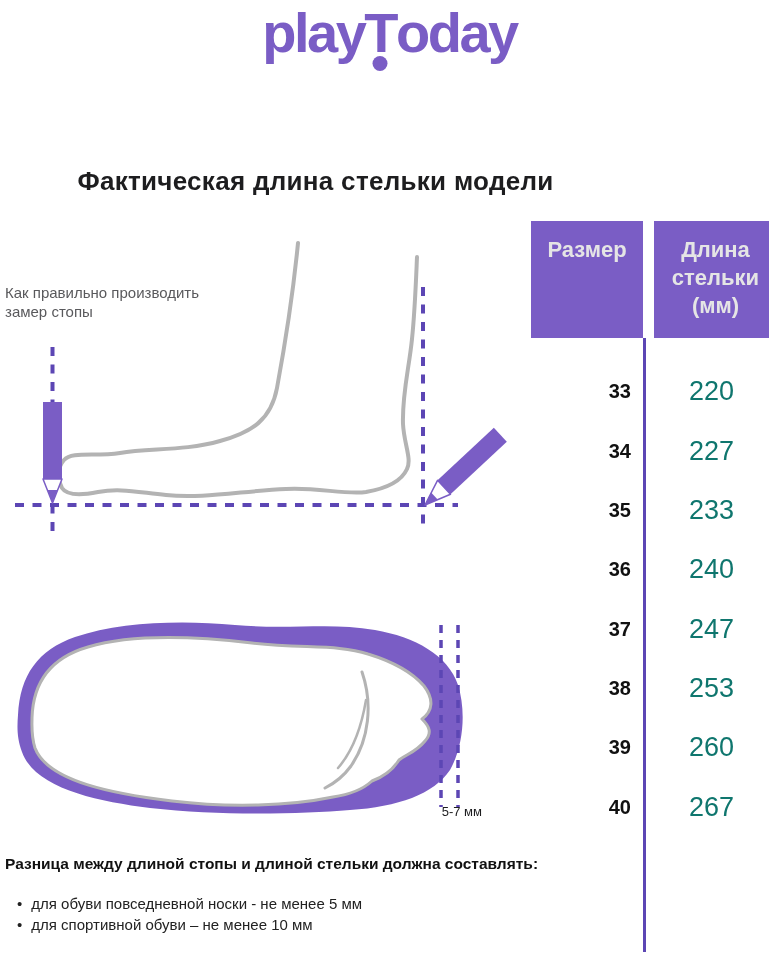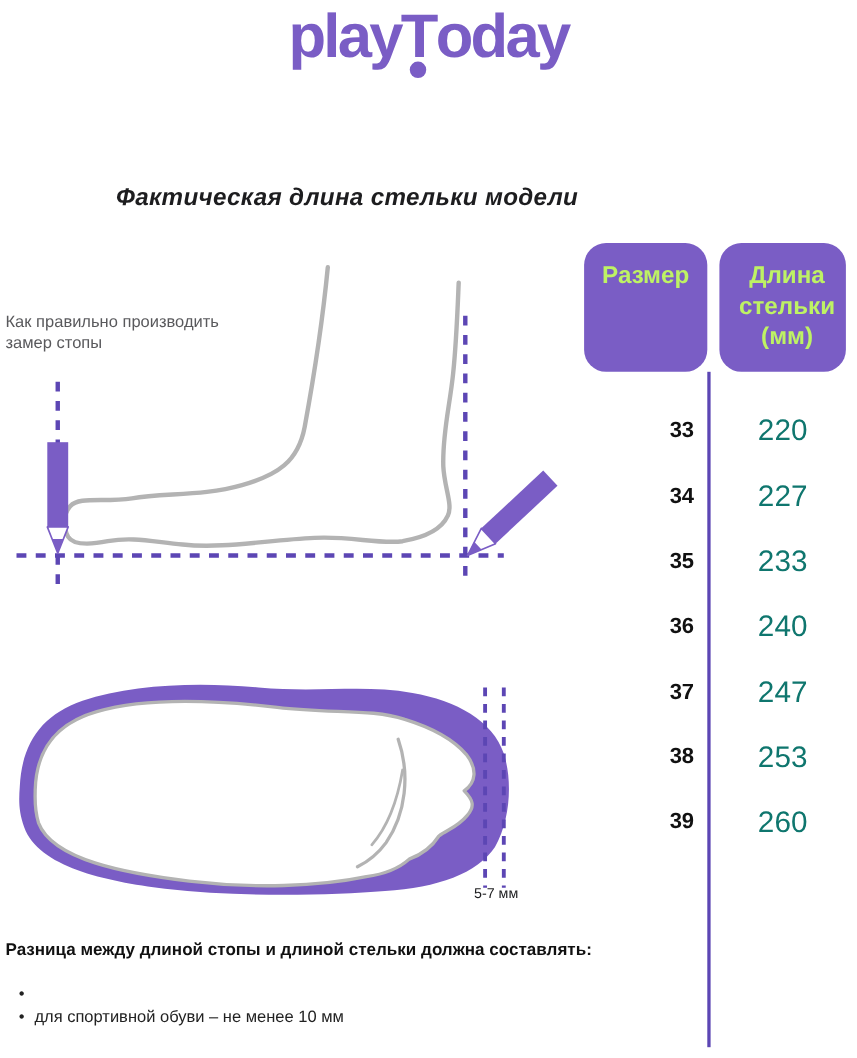--- a/index.html
+++ b/index.html
@@ -22,38 +22,38 @@
     line-height:1.1;
   }
   .logo-t{position:relative;display:inline-block;}
   .logo-dot{
     position:absolute;left:50%;transform:translateX(-50%);top:54px;
     width:15px;height:15px;border-radius:50%;background:var(--purple);
   }
   
   .page-title{
     position:absolute;left:0;top:166px;width:631px;text-align:center;
-    font-weight:bold;font-size:22px;letter-spacing:.3px;color:var(--text_dark);font-style:italic;
+    font-weight:bold;font-size:26px;letter-spacing:.3px;color:var(--text_dark);
   }
   
   .measure-hint{
     position:absolute;left:5px;top:283px;width:250px;
     font-size:15px;line-height:19px;color:var(--text_gray);
   }
   
   .side-svg{position:absolute;left:0;top:220px;}
   .footprint-svg{position:absolute;left:0;top:580px;}
   .allowance-label{
-    position:absolute;left:420px;top:804px;width:62px;text-align:center;
+    position:absolute;left:420px;top:804px;width:62px;text-align:right;
     font-size:13px;color:var(--text_dark);
   }
   
   .th-box{
     position:absolute;top:221px;height:117px;background:var(--purple);
-    color:#bef264;font-weight:bold;font-size:22px;line-height:28px;border-radius:20px;
+    color:#e5e5e5;font-weight:bold;font-size:22px;line-height:28px;
   }
   .th-size{left:531px;width:112px;text-align:center;padding-top:15px;}
   .th-length{left:654px;width:115px;text-align:center;padding:15px 0 0 8px;}
   .th-length span{display:block;}
   .col-divider{
     position:absolute;left:643px;top:338px;width:3px;height:614px;
     background:var(--dash);
   }
   .table-rows{
     position:absolute;left:530px;top:362px;width:249px;height:475px;
@@ -194,24 +194,29 @@
   <div class="t-row">
     <div class="t-size">38</div>
     <div class="t-length">253</div>
   </div>
 
   <div class="t-row">
     <div class="t-size">39</div>
     <div class="t-length">260</div>
   </div>
 
+  <div class="t-row">
+    <div class="t-size">40</div>
+    <div class="t-length">267</div>
+  </div>
 </div>
 
 <div class="footnote">
   <div class="footnote-heading">Разница между длиной стопы и длиной стельки должна составлять:</div>
   <div class="footnote-item">
     <span class="bullet">•</span>
+    <span>для обуви повседневной носки -  не менее 5 мм</span>
   </div>
   <div class="footnote-item">
     <span class="bullet">•</span>
     <span>для спортивной обуви – не менее 10 мм</span>
   </div>
 </div>
 
 </body></html>

